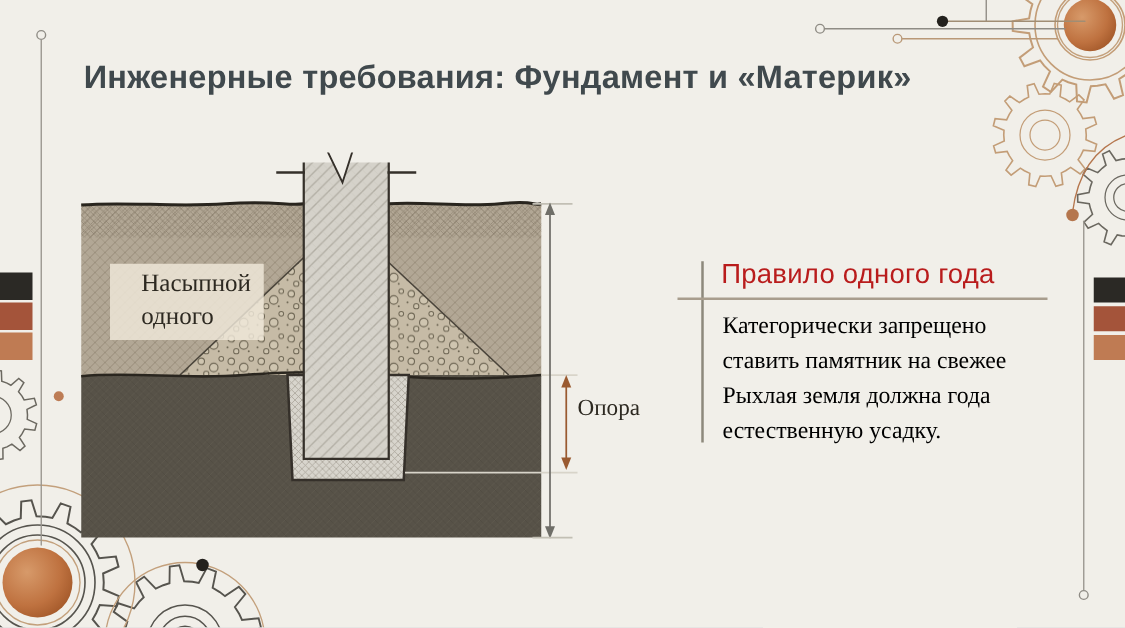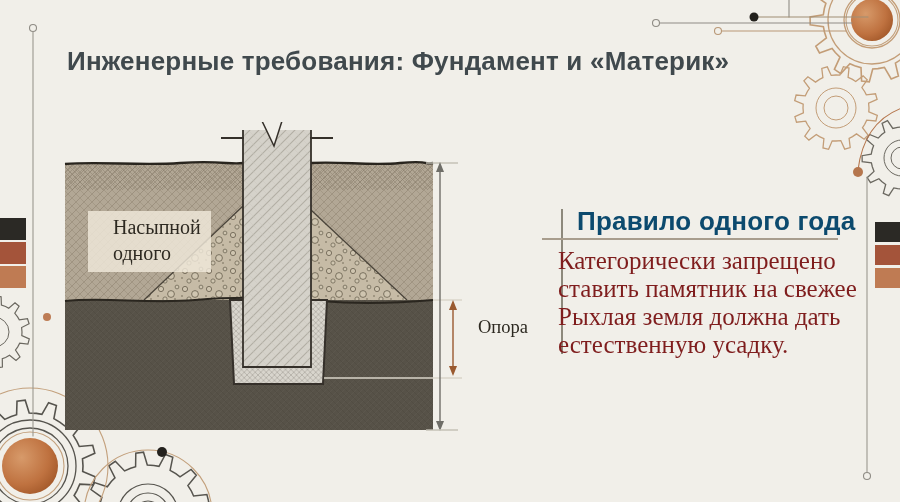--- a/index.html
+++ b/index.html
@@ -27,33 +27,33 @@
   .bedrock-label{
     left:86px;top:343px;
     background:rgba(200,192,172,.30);
     padding:4px 11px 7px 10px;
     font-family:"Liberation Serif",serif;
     font-size:19px;line-height:25px;color:#e9e4d7;
   }
   .support-label{
     left:462px;top:314px;
     font-family:"Liberation Serif",serif;
-    font-size:18.5px;line-height:27px;color:#2d2921;margin-left:16px;
+    font-size:18.5px;line-height:27px;color:#2d2921;
   }
 
   .panel-vline{left:561px;top:209px;width:1.5px;height:145px;background:#8d897c;}
   .panel-hline{left:542px;top:238px;width:296px;height:1.5px;background:#a89d8d;}
   .panel-heading{
     left:577px;top:206px;
-    font-size:26px;font-weight:bold;color:#0c4a6e;letter-spacing:.2px;
+    font-size:22px;font-weight:normal;color:#b91c1c;letter-spacing:.2px;
   }
   .panel-body{
-    left:558px;top:247px;
-    font-family:"Liberation Serif",serif;
-    font-size:25px;line-height:28px;color:#7f1d1d;
+    left:578px;top:247px;
+    font-family:"Liberation Serif",serif;
+    font-size:19px;line-height:28px;color:#000000;
   }
 
   .left-swatches{left:0;top:218px;}
   .right-swatches{left:875px;top:222px;}
   .left-swatches .sw{width:26px;height:22px;margin-bottom:2px;}
   .right-swatches .sw{width:25px;height:20px;margin-bottom:3px;}
 </style>
 </head>
 <body>
 
@@ -210,21 +210,21 @@
   <div class="overlay support-label">
     <div>Опора</div>
   </div>
 
   <div class="overlay panel-vline"></div>
   <div class="overlay panel-hline"></div>
   <div class="overlay panel-heading">Правило одного года</div>
   <div class="overlay panel-body">
     <div>Категорически запрещено</div>
     <div>ставить памятник на свежее</div>
-    <div>Рыхлая земля должна дать</div>
+    <div>Рыхлая земля должна года</div>
     <div>естественную усадку.</div>
   </div>
 
   <div class="overlay left-swatches">
     <div class="sw" style="background: rgb(43, 41, 37);"></div>
     <div class="sw" style="background: rgb(164, 84, 58);"></div>
     <div class="sw" style="background: rgb(191, 123, 83);"></div>
   </div>
   <div class="overlay right-swatches">
     <div class="sw" style="background: rgb(43, 41, 37);"></div>

